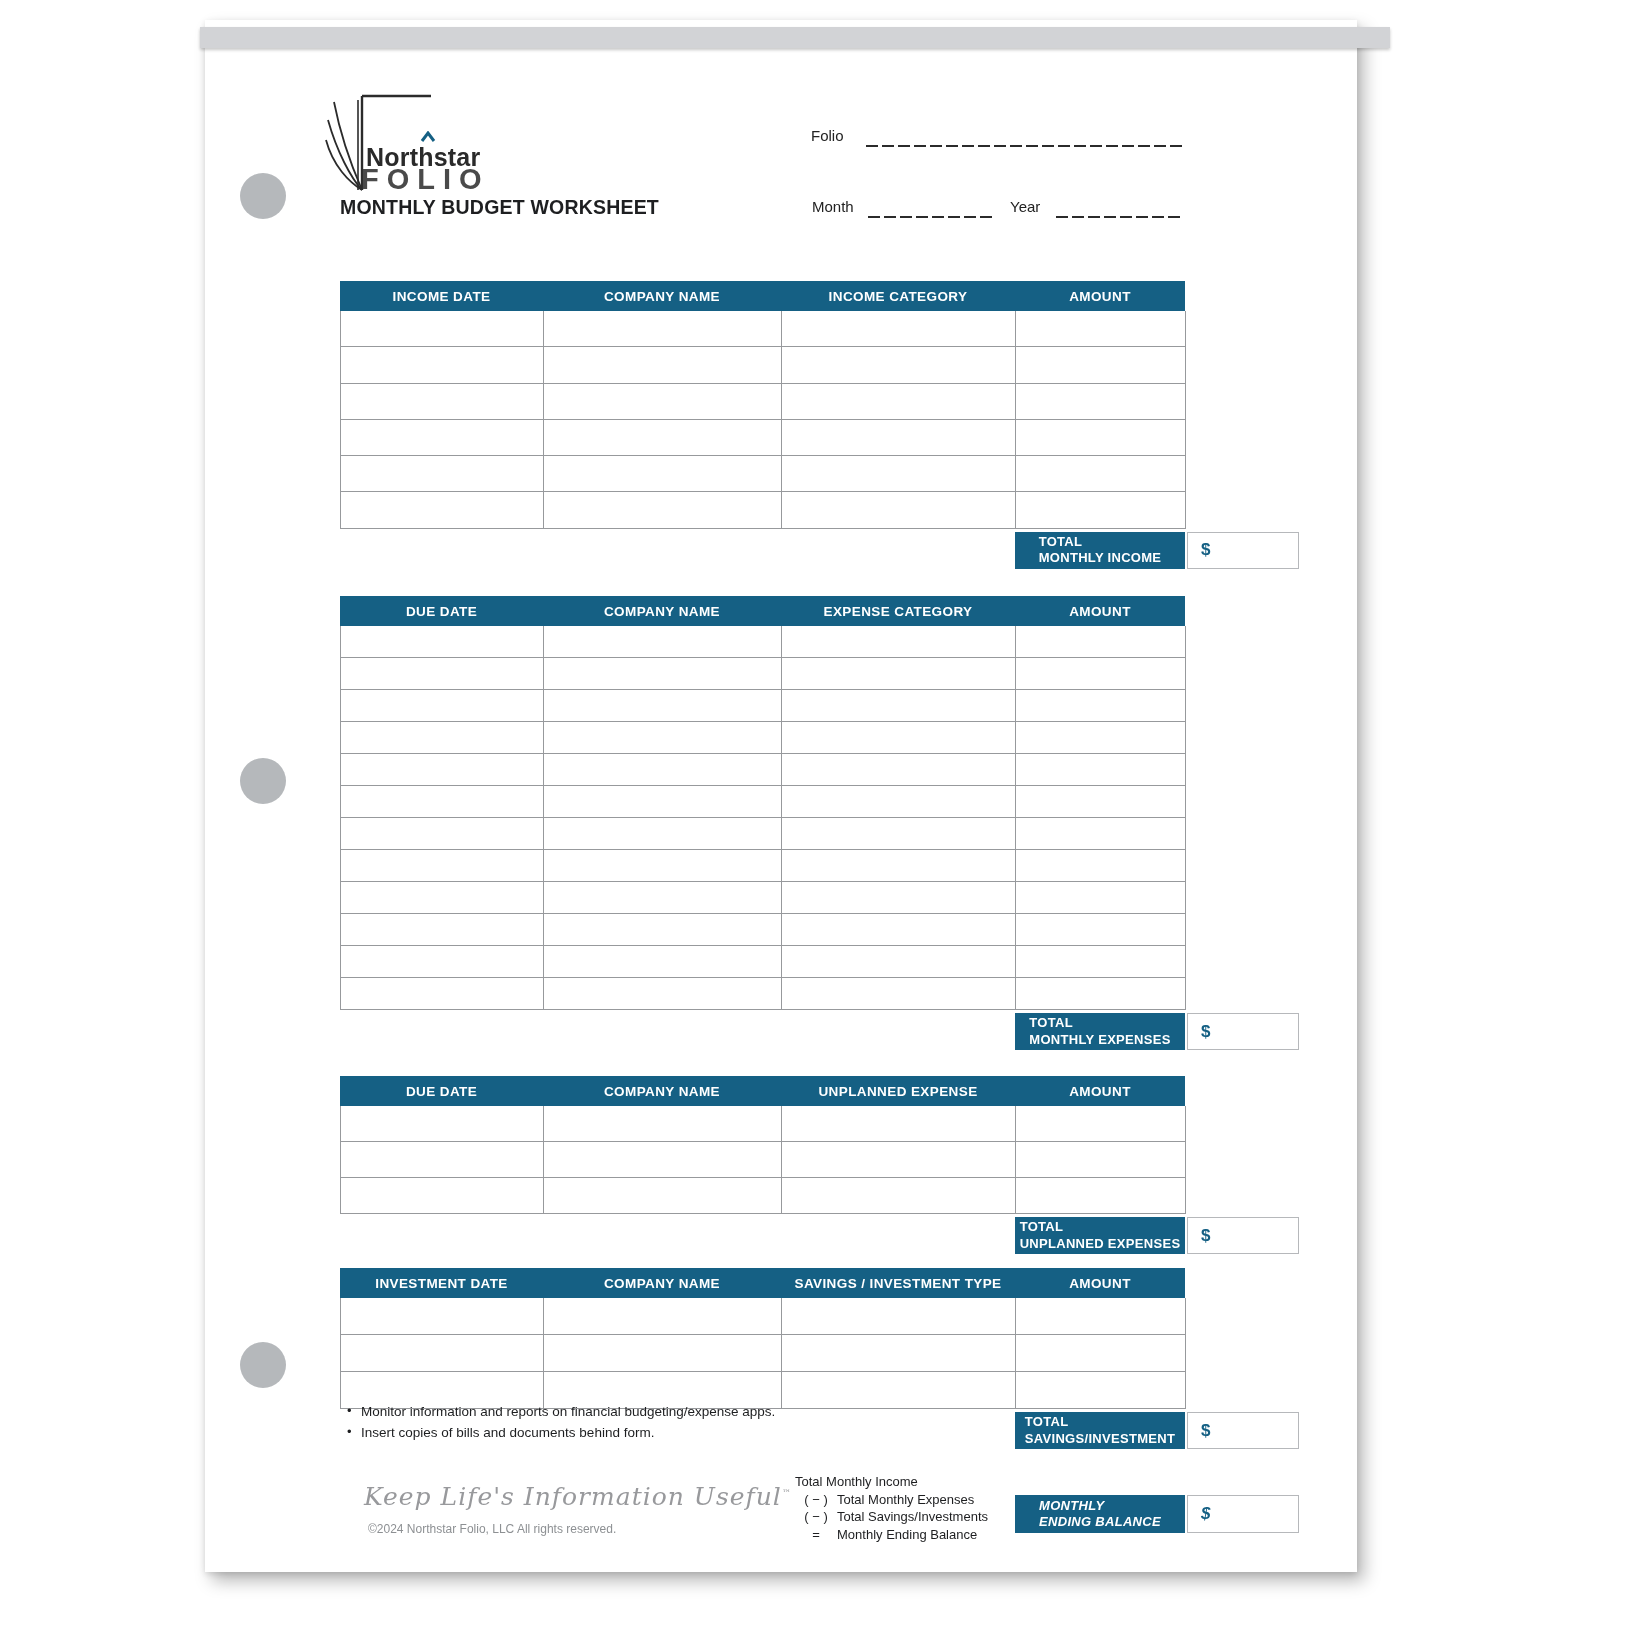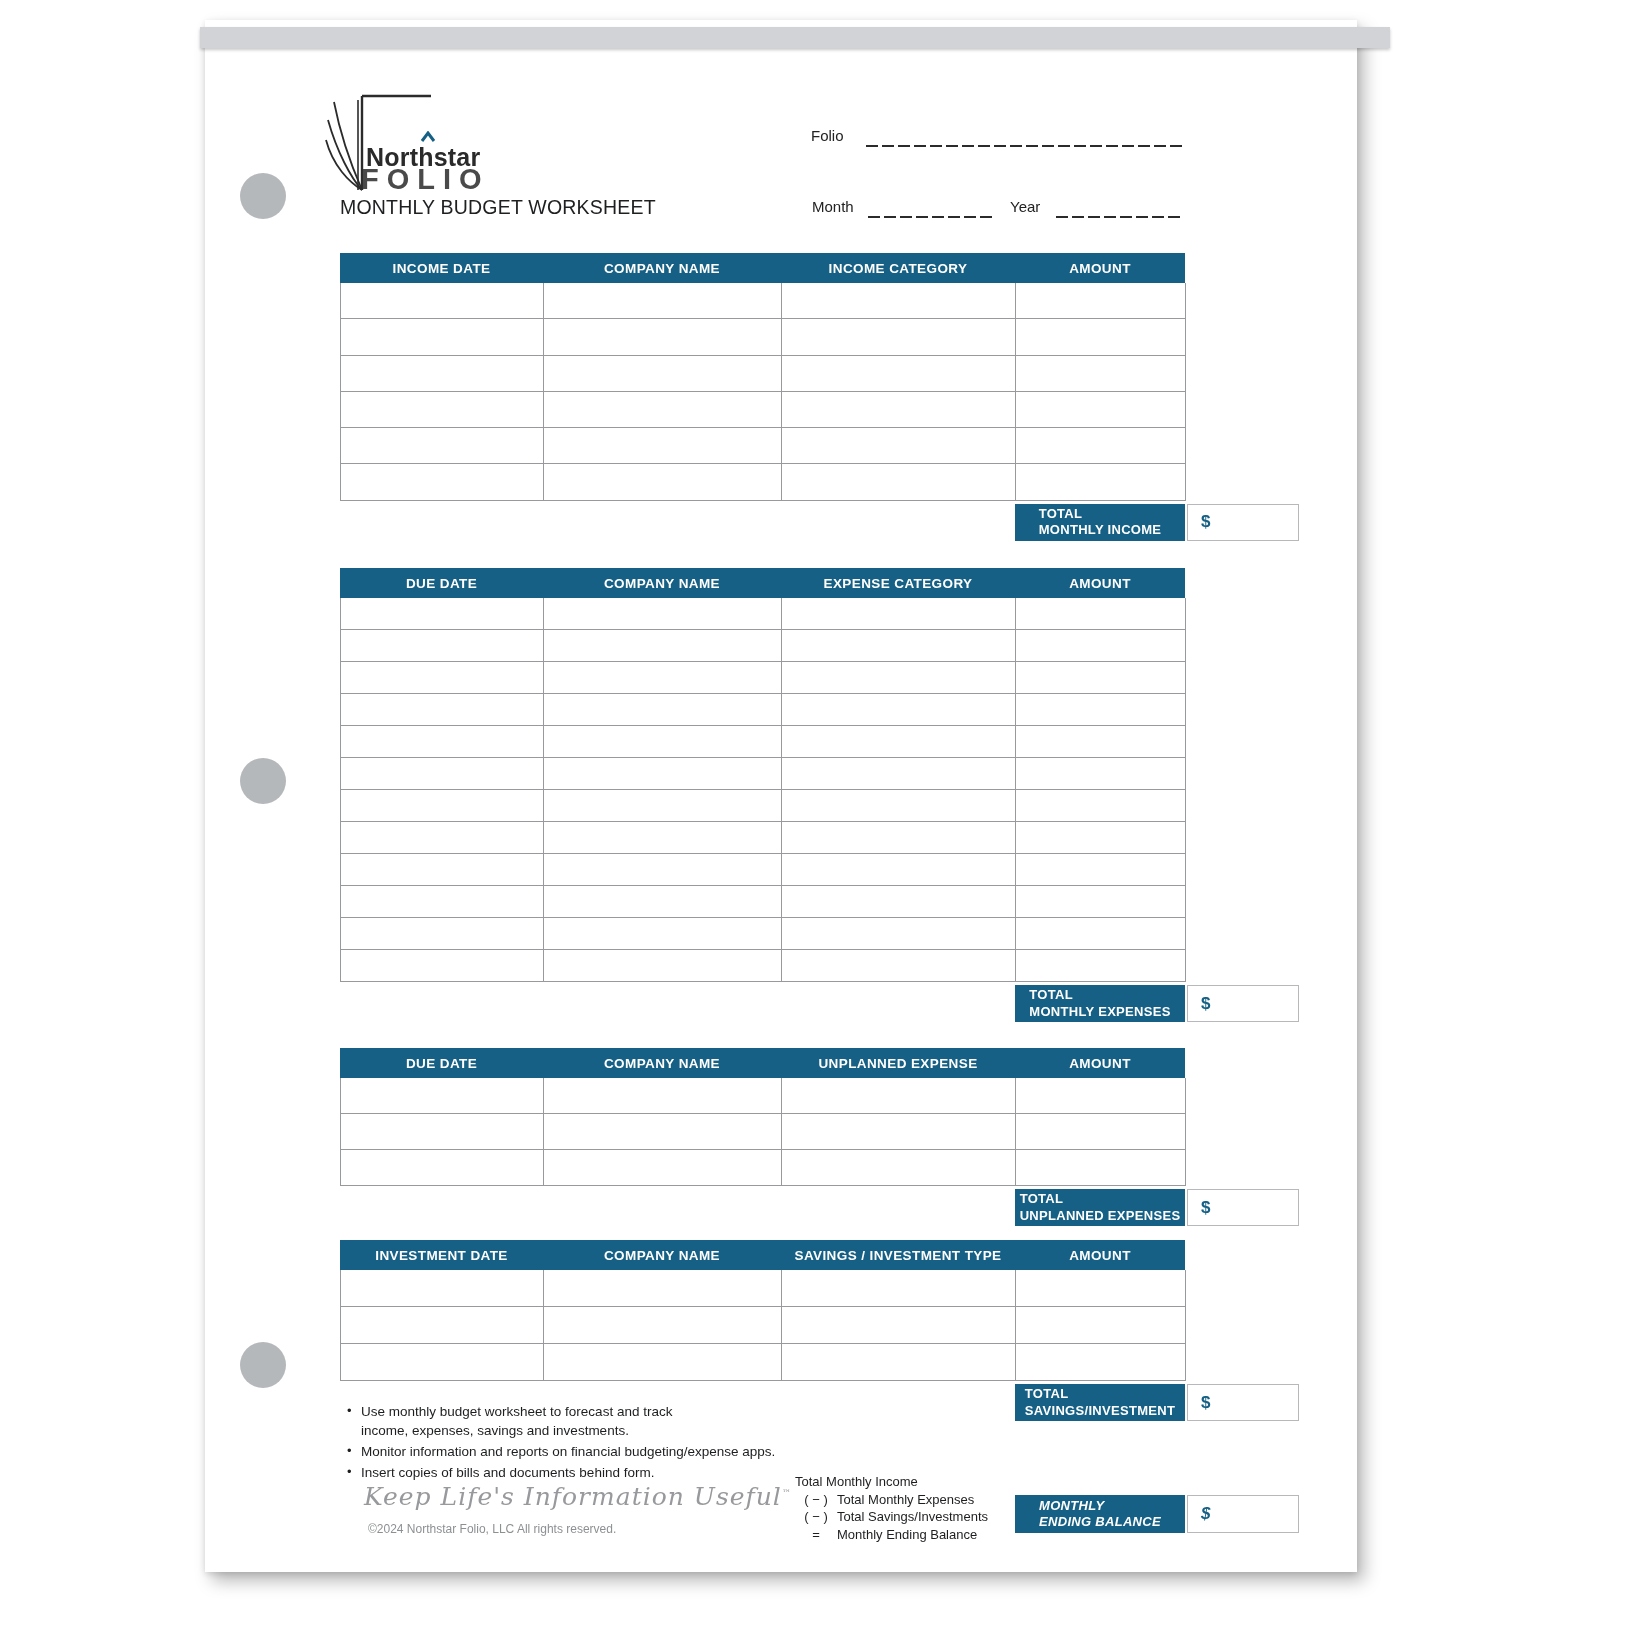--- a/index.html
+++ b/index.html
@@ -21,38 +21,38 @@
   .strip{position:absolute;left:200px;top:27px;width:1190px;height:21px;background:var(--strip);
          box-shadow:0 2px 3px rgba(0,0,0,.22);}
   .punch{position:absolute;left:240px;width:46px;height:46px;border-radius:50%;background:var(--punch);}
   .punch.p1{top:173px}.punch.p2{top:758px}.punch.p3{top:1342px}
 
   
   .logo-fan{position:absolute;left:325px;top:90px;}
   .brand-top{position:absolute;left:366px;top:143px;font-size:25px;font-weight:700;color:#2a2a2a;letter-spacing:.2px;}
   .brand-caret{position:absolute;left:420px;top:131px;}
   .brand-bottom{position:absolute;left:361px;top:163px;font-size:29px;font-weight:700;color:#4a4a4a;letter-spacing:8px;}
-  .page-title{position:absolute;left:340px;top:196px;font-size:19.5px;font-weight:400;color:#1e1f21;letter-spacing:.2px;}
+  .page-title{position:absolute;left:340px;top:196px;font-size:19.5px;font-weight:700;color:#1e1f21;letter-spacing:.2px;}
 
   
   .fld-label{position:absolute;font-size:15px;color:#222;}
   .fld-line{position:absolute;height:2px;
             background:repeating-linear-gradient(90deg,#2b2b2b 0 12px,transparent 12px 16px);}
   .lbl-name{left:811px;top:127px}
   .line-name{left:866px;top:145px;width:318px}
   .lbl-month{left:812px;top:198px}
   .line-month{left:868px;top:216px;width:128px}
   .lbl-year{left:1010px;top:198px}
   .line-year{left:1056px;top:216px;width:128px}
 
   
   .sec{position:absolute;left:340px;width:960px;}
   .sec-income{top:253px}.sec-expenses{top:568px}.sec-unplanned{top:1048px}.sec-savings{top:1240px}
   .thead{display:grid;grid-template-columns:203px 238px 234px 170px;width:845px;height:30px;
-         background:var(--accent);align-items:center;}
+         background:var(--accent);align-items:center;margin-top:28px;}
   .th{color:#fff;font-size:13.5px;font-weight:700;letter-spacing:.4px;text-align:center;}
   .tbody{display:grid;grid-template-columns:203px 238px 234px 170px;width:845px;
          border-left:1px solid var(--table-border);}
   .cell{border-right:1px solid var(--table-border);border-bottom:1px solid var(--table-border);background:#fff;}
   [data-table="income"] .tbody{grid-auto-rows:36.3px}
   [data-table="expenses"] .tbody{grid-auto-rows:32px}
   [data-table="unplanned"] .tbody{grid-auto-rows:36px}
   [data-table="savings"] .tbody{grid-auto-rows:37px}
 
   .total-row{position:relative;height:37px;margin-top:3px;}
@@ -277,22 +277,20 @@
       <div class="total-row">
         <div class="tlabel">TOTAL
 SAVINGS/INVESTMENT</div>
         <div class="tfield">
           <span class="dollar">$</span>
         </div>
       </div>
     </div>
 
   <ul class="notes">
-      <li>Use monthly budget worksheet to forecast and track
-income, expenses, savings and investments.</li>
       <li>Monitor information and reports on financial budgeting/expense apps.</li>
       <li>Insert copies of bills and documents behind form.</li>
     </ul>
 
   <div class="tagline"><span>Keep Life's Information Useful</span><sup>™</sup></div>
   <div class="copyright">©2024 Northstar Folio, LLC All rights reserved.</div>
 
   <div class="formula">
       <div class="ftext ffull">Total Monthly Income</div>
       <div class="fop">( − )</div>

